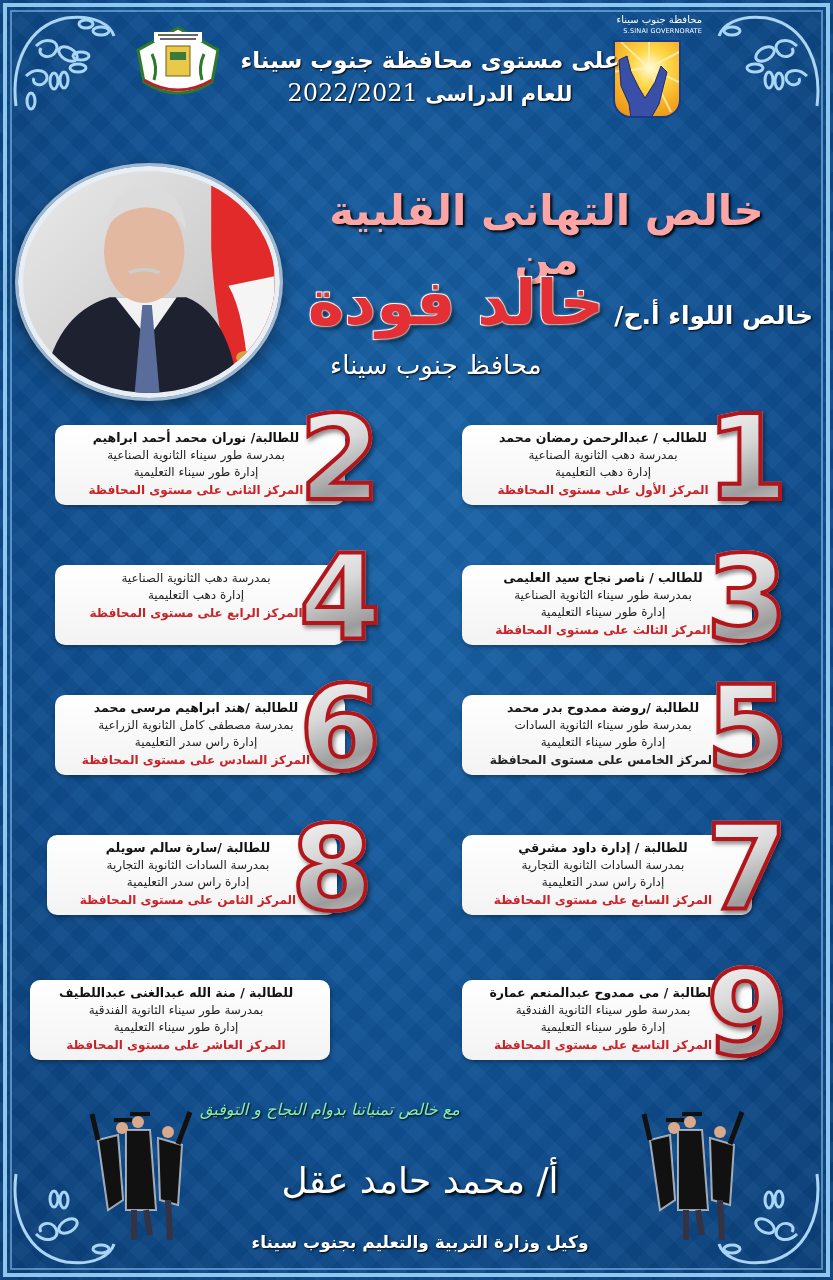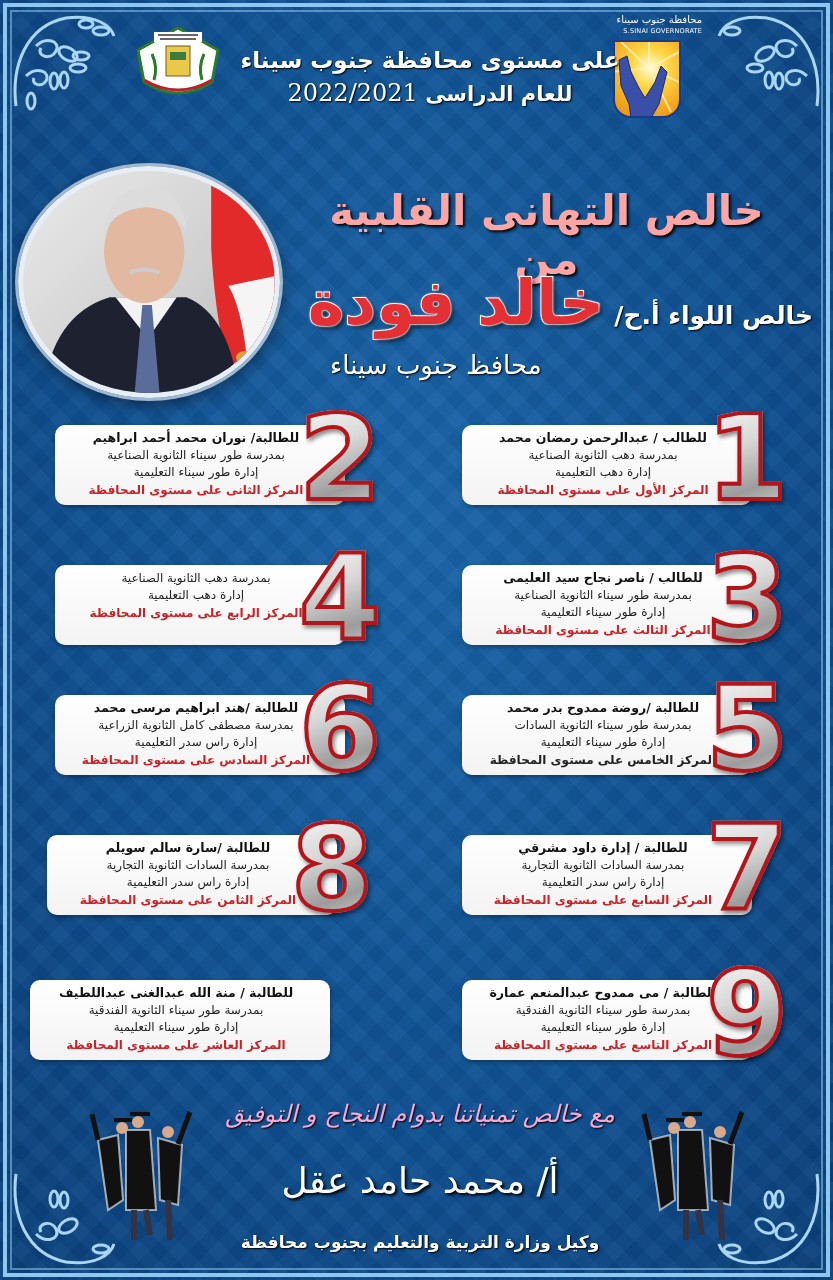--- a/index.html
+++ b/index.html
@@ -130,21 +130,21 @@
     -webkit-text-fill-color: transparent;
     -webkit-text-stroke: 4px #b4151b;
     filter: drop-shadow(2px 3px 2px rgba(0,0,0,0.45));
     direction: ltr;
   }
   .digit.two { font-size: 104px; letter-spacing: -14px; }
 
   
   .footer-wish {
     position: absolute; left: 200px; width: 440px; top: 1100px;
-    text-align: center; color: #f9a8d4; font-size: 24px; font-style: italic;
+    text-align: left; color: #86efac; font-size: 16px; font-style: italic;
     text-shadow: 1px 1px 2px #000;
     font-family: "DejaVu Serif", serif;
   }
   .footer-name {
     position: absolute; left: 240px; width: 360px; top: 1160px;
     text-align: center; color: #fff; font-size: 36px;
     text-shadow: 2px 2px 3px #000;
   }
   .footer-role {
     position: absolute; left: 220px; width: 400px; top: 1232px;
@@ -405,13 +405,13 @@
     <line x1="20" y1="40" x2="14" y2="14" stroke="#111" stroke-width="5"></line>
     <line x1="100" y1="44" x2="112" y2="12" stroke="#111" stroke-width="5"></line>
     <line x1="56" y1="110" x2="56" y2="140" stroke="#334" stroke-width="6"></line>
     <line x1="68" y1="110" x2="72" y2="135" stroke="#334" stroke-width="6"></line>
     <line x1="90" y1="100" x2="92" y2="140" stroke="#334" stroke-width="6"></line>
   </svg>
 </div>
 
 <div class="footer-wish">مع خالص تمنياتنا بدوام النجاح و التوفيق</div>
 <div class="footer-name">أ/ محمد حامد عقل</div>
-<div class="footer-role">وكيل وزارة التربية والتعليم بجنوب محافظة</div>
+<div class="footer-role">وكيل وزارة التربية والتعليم بجنوب سيناء</div>
 
 </body></html>

